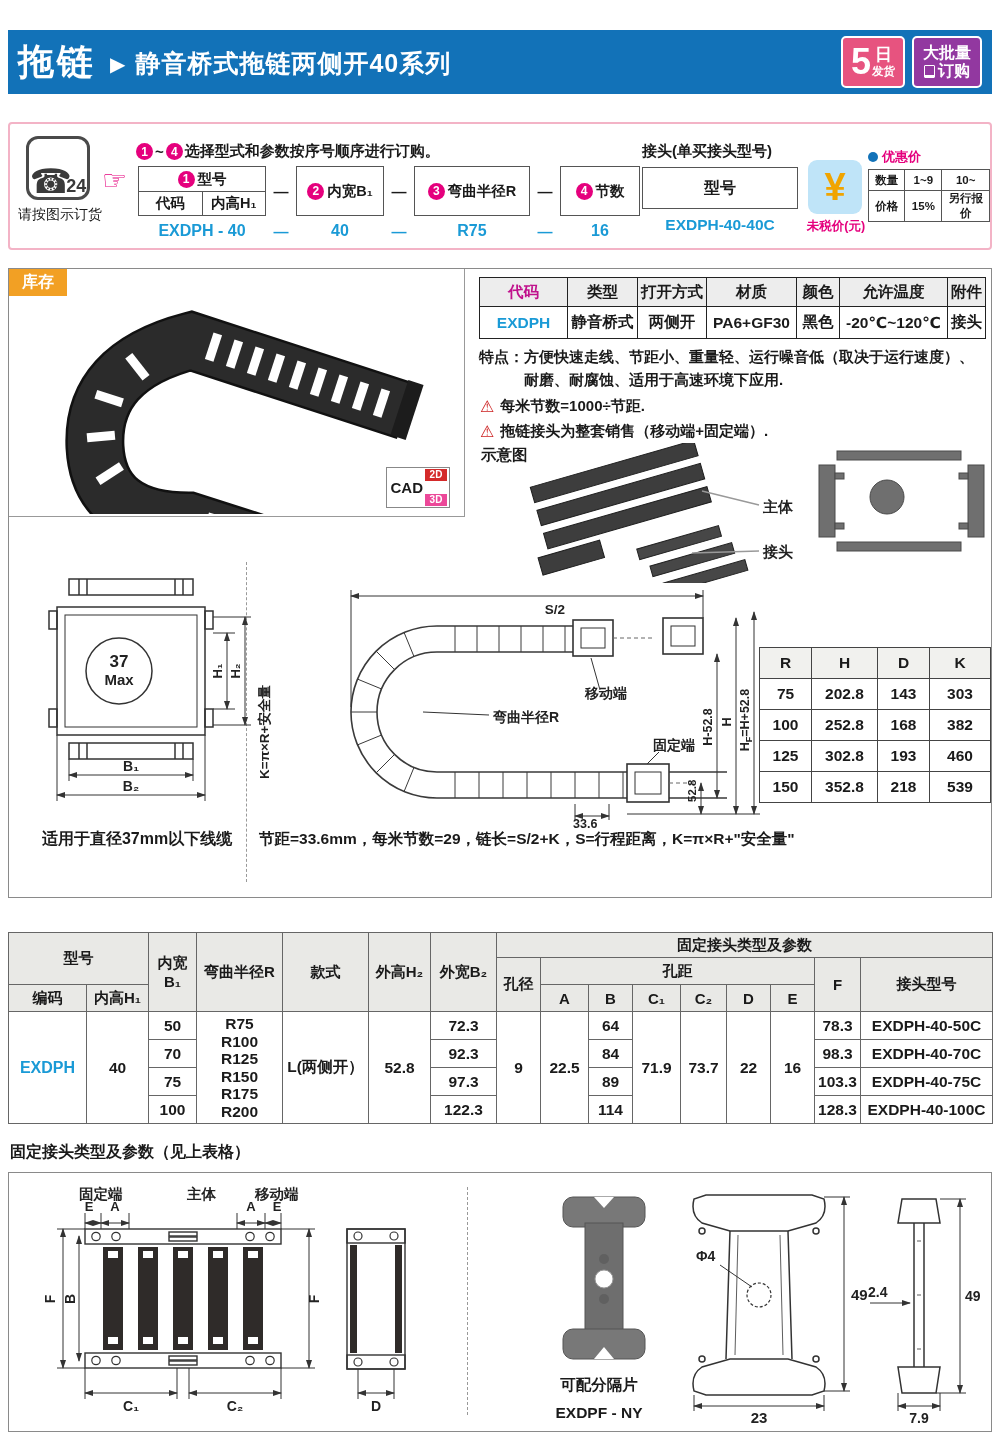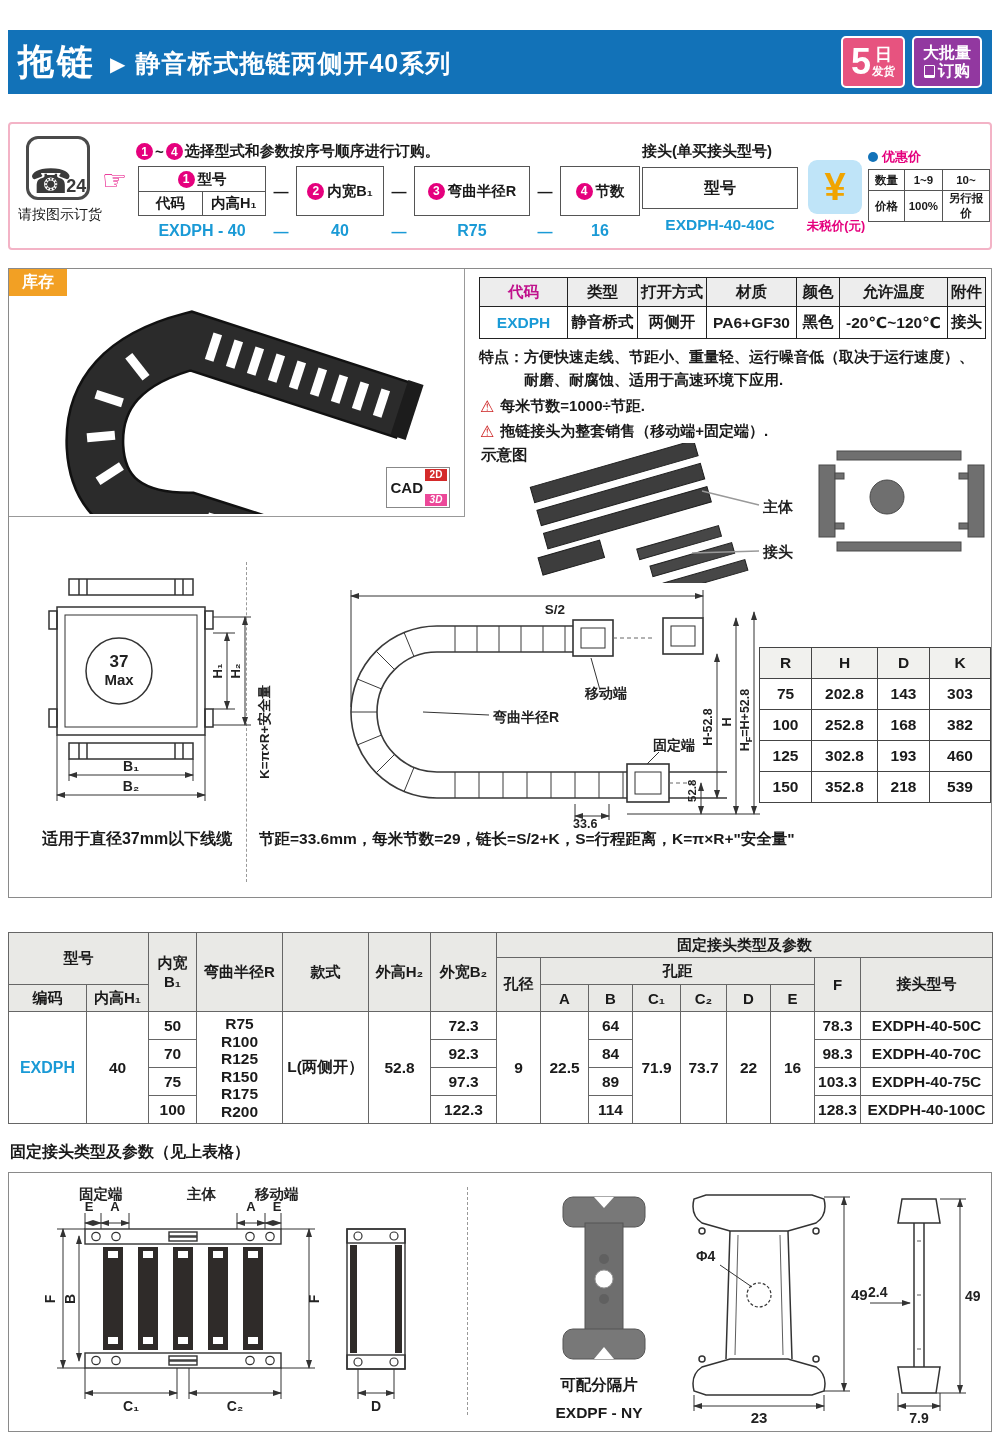--- a/index.html
+++ b/index.html
@@ -71,21 +71,21 @@
   .mainbox{left:8px;top:268px;width:984px;height:630px;border:1.5px solid #8a8a8a;box-sizing:border-box;}
   .prodbox{left:0;top:0;width:456px;height:248px;border-right:1px solid #999;border-bottom:1px solid #999;
            box-sizing:border-box;background:#fff;}
   .stock{left:0px;top:0px;width:58px;height:27px;background:#f2a024;color:#fff;font-weight:bold;
          font-size:16px;display:flex;align-items:center;justify-content:center;}
   .cadbadge{right:14px;bottom:8px;display:flex;align-items:center;border:1px solid #888;background:#fff;
             padding:1px 2px;}
   .cad-txt{font-size:15px;font-weight:bold;letter-spacing:0;padding:0 2px;}
   .cad-col{display:flex;flex-direction:column;gap:13px;}
   .cad-2d{background:#d42a2a;color:#fff;font-size:10px;font-weight:bold;width:22px;text-align:center;line-height:12px;}
-  .cad-3d{background:#ec4899;color:#fff;font-size:10px;font-weight:bold;width:22px;text-align:center;line-height:12px;font-style:italic;}
+  .cad-3d{background:#ec4899;color:#fff;font-size:10px;font-weight:bold;width:22px;text-align:center;line-height:12px;}
   .spec{left:470px;top:8px;border-collapse:collapse;table-layout:fixed;}
   .spec th,.spec td{border:1.5px solid #222;text-align:center;padding:0;}
   .spec th{height:28px;background:#ededed;font-size:15.5px;}
   .spec td{height:31px;font-size:15.5px;font-weight:bold;}
   .spec .magenta{color:#c0118c;}
   .blue{color:#1a9ad6;}
   .features{left:470px;top:76px;width:515px;font-size:15px;font-weight:bold;line-height:23px;}
   .feat2{padding-left:45px;}
   .warn{left:471px;font-size:15px;font-weight:bold;display:flex;align-items:center;gap:6px;}
   .warn-ico{color:#cc2020;font-size:16px;font-weight:bold;}
@@ -209,21 +209,21 @@
       </div>
       <table class="ptable">
         <tbody>
             <tr>
           <td class="pc1">数量</td>
           <td class="pc2">1~9</td>
           <td class="pc3">10~</td>
         </tr>
         <tr>
           <td>价格</td>
-          <td>100%</td>
+          <td>15%</td>
           <td>另行报价</td>
         </tr>
       </tbody>
         </table>
     </div>
   </div>
 
   <div class="abs mainbox">
 
     <div class="abs prodbox">

